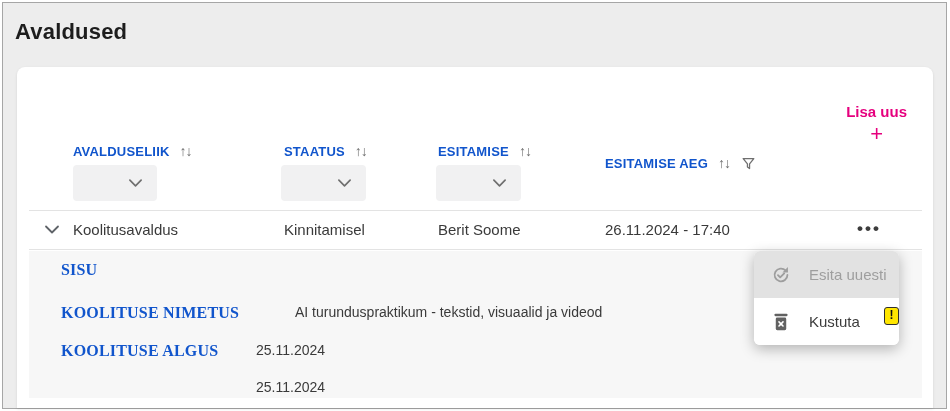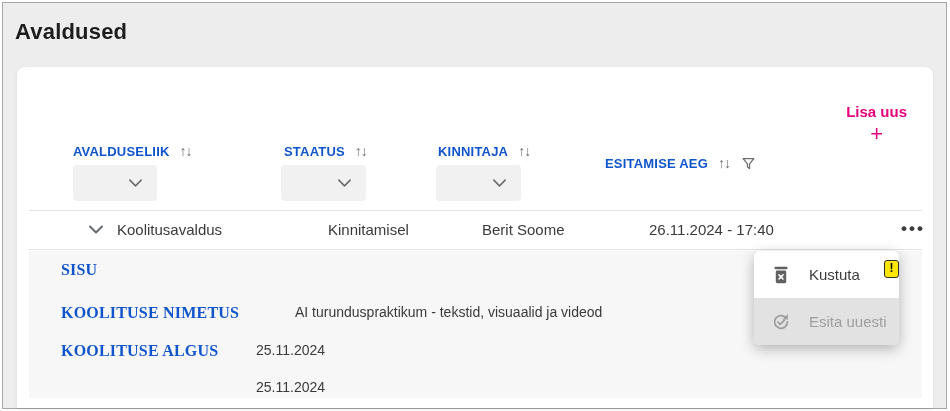--- a/index.html
+++ b/index.html
@@ -20,21 +20,21 @@
   .col-head { top:76px; display:flex; align-items:center; gap:10px; height:16px; }
   .col-head .lbl { font-size:13px; font-weight:bold; color:#1155CC; letter-spacing:.2px; white-space:nowrap; }
   .sort { font-size:14px; color:#6f6f6f; letter-spacing:-1px; line-height:14px; cursor:pointer; }
   .filter-funnel { cursor:pointer; display:inline-flex; }
 
   .filter-select { top:98px; height:36px; background:#f1f1f2; border-radius:4px; cursor:pointer; }
   .filter-select svg { position:absolute; right:14px; top:13px; }
 
   .divider { left:12px; right:11px; height:1px; background:#e3e3e3; }
 
-  .row { left:0; right:0; top:143px; height:39px; display:flex; align-items:center;margin-left:44px; }
+  .row { left:0; right:0; top:143px; height:39px; display:flex; align-items:center; }
   .cell { position:absolute; font-size:15px; color:#3a3a3a; white-space:nowrap; }
   .expander { position:absolute; left:27px; top:14px; cursor:pointer; display:flex; }
   .more-dots { position:absolute; left:840px; top:4px; font-size:17px; font-weight:bold; color:#3c3c3c;
                letter-spacing:2px; cursor:pointer; line-height:30px; }
 
   .detail-panel { left:12px; right:11px; top:184px; height:147px; background:#f7f7f7; }
   .d-label { position:absolute; left:32px; font-size:16px; font-weight:bold; color:#1155CC; letter-spacing:.2px; white-space:nowrap;font-family:Liberation Serif, serif; }
   .d-value { position:absolute; left:227px; font-size:14px; color:#3a3a3a; white-space:nowrap; }
 
   .menu { left:737px; top:184px; width:145px; background:#fff; border-radius:6px;
@@ -64,21 +64,21 @@
 
       <div class="abs col-head" style="left:56px;">
         <span class="lbl">AVALDUSELIIK</span>
         <span class="sort">↑↓</span>
       </div>
       <div class="abs col-head" style="left:267px;">
         <span class="lbl">STAATUS</span>
         <span class="sort">↑↓</span>
       </div>
       <div class="abs col-head" style="left:421px;">
-        <span class="lbl">KINNITAJA</span>
+        <span class="lbl">ESITAMISE</span>
         <span class="sort">↑↓</span>
       </div>
       <div class="abs col-head" style="left:588px; top:88px;">
         <span class="lbl">ESITAMISE AEG</span>
         <span class="sort">↑↓</span>
         <span class="filter-funnel">
           <svg width="17" height="17" viewBox="0 0 24 24">
               <path d="M4.5 5 h15 l-6 7.6 v6.6 l-3 -2.3 v-4.3 z" fill="none" stroke="#6f6f6f" stroke-width="1.8" stroke-linejoin="round"></path>
             </svg>
         </span>
@@ -120,34 +120,34 @@
       <div class="abs detail-panel">
         <span class="d-label" style="top:10px;">SISU</span>
         <span class="d-label" style="top:53px;">KOOLITUSE NIMETUS</span>
         <span class="d-value" style="top:53px;margin-left:39px;">AI turunduspraktikum - tekstid, visuaalid ja videod</span>
         <span class="d-label" style="top:91px;">KOOLITUSE ALGUS</span>
         <span class="d-value" style="top:91px;">25.11.2024</span>
         <span class="d-value" style="top:128px;">25.11.2024</span>
       </div>
 
       <div class="abs menu">
+        <div class="menu-item disabled">
+          <svg width="22" height="22" viewBox="0 0 24 24">
+            <path d="M19 12 a7 7 0 1 1 -2.05 -4.95" fill="none" stroke="#9e9e9e" stroke-width="2" stroke-linecap="round"></path>
+            <polygon points="19.6,3.2 19.6,9.4 13.6,9.4" fill="#9e9e9e"></polygon>
+            <path d="M8.7 12.2 l2.4 2.4 4.4 -4.4" fill="none" stroke="#9e9e9e" stroke-width="2" stroke-linecap="round" stroke-linejoin="round"></path>
+          </svg>
+          <span class="m-lbl">Esita uuesti</span>
+        </div>
         <div class="menu-item">
           <svg width="22" height="22" viewBox="0 0 24 24">
             <rect x="4.8" y="3" width="14.4" height="2.6" rx="1.2" fill="#616161"></rect>
             <rect x="6.3" y="7.2" width="11.4" height="13.8" rx="1.6" fill="#616161"></rect>
             <path d="M9.8 11.9 l4.4 4.4 M14.2 11.9 l-4.4 4.4" stroke="#ffffff" stroke-width="1.7" stroke-linecap="round"></path>
           </svg>
           <span class="m-lbl">Kustuta</span>
           <span class="badge">!</span>
         </div>
-        <div class="menu-item disabled">
-          <svg width="22" height="22" viewBox="0 0 24 24">
-            <path d="M19 12 a7 7 0 1 1 -2.05 -4.95" fill="none" stroke="#9e9e9e" stroke-width="2" stroke-linecap="round"></path>
-            <polygon points="19.6,3.2 19.6,9.4 13.6,9.4" fill="#9e9e9e"></polygon>
-            <path d="M8.7 12.2 l2.4 2.4 4.4 -4.4" fill="none" stroke="#9e9e9e" stroke-width="2" stroke-linecap="round" stroke-linejoin="round"></path>
-          </svg>
-          <span class="m-lbl">Esita uuesti</span>
-        </div>
       </div>
 
     </div>
   </div>
 </div>
 
 </body></html>

